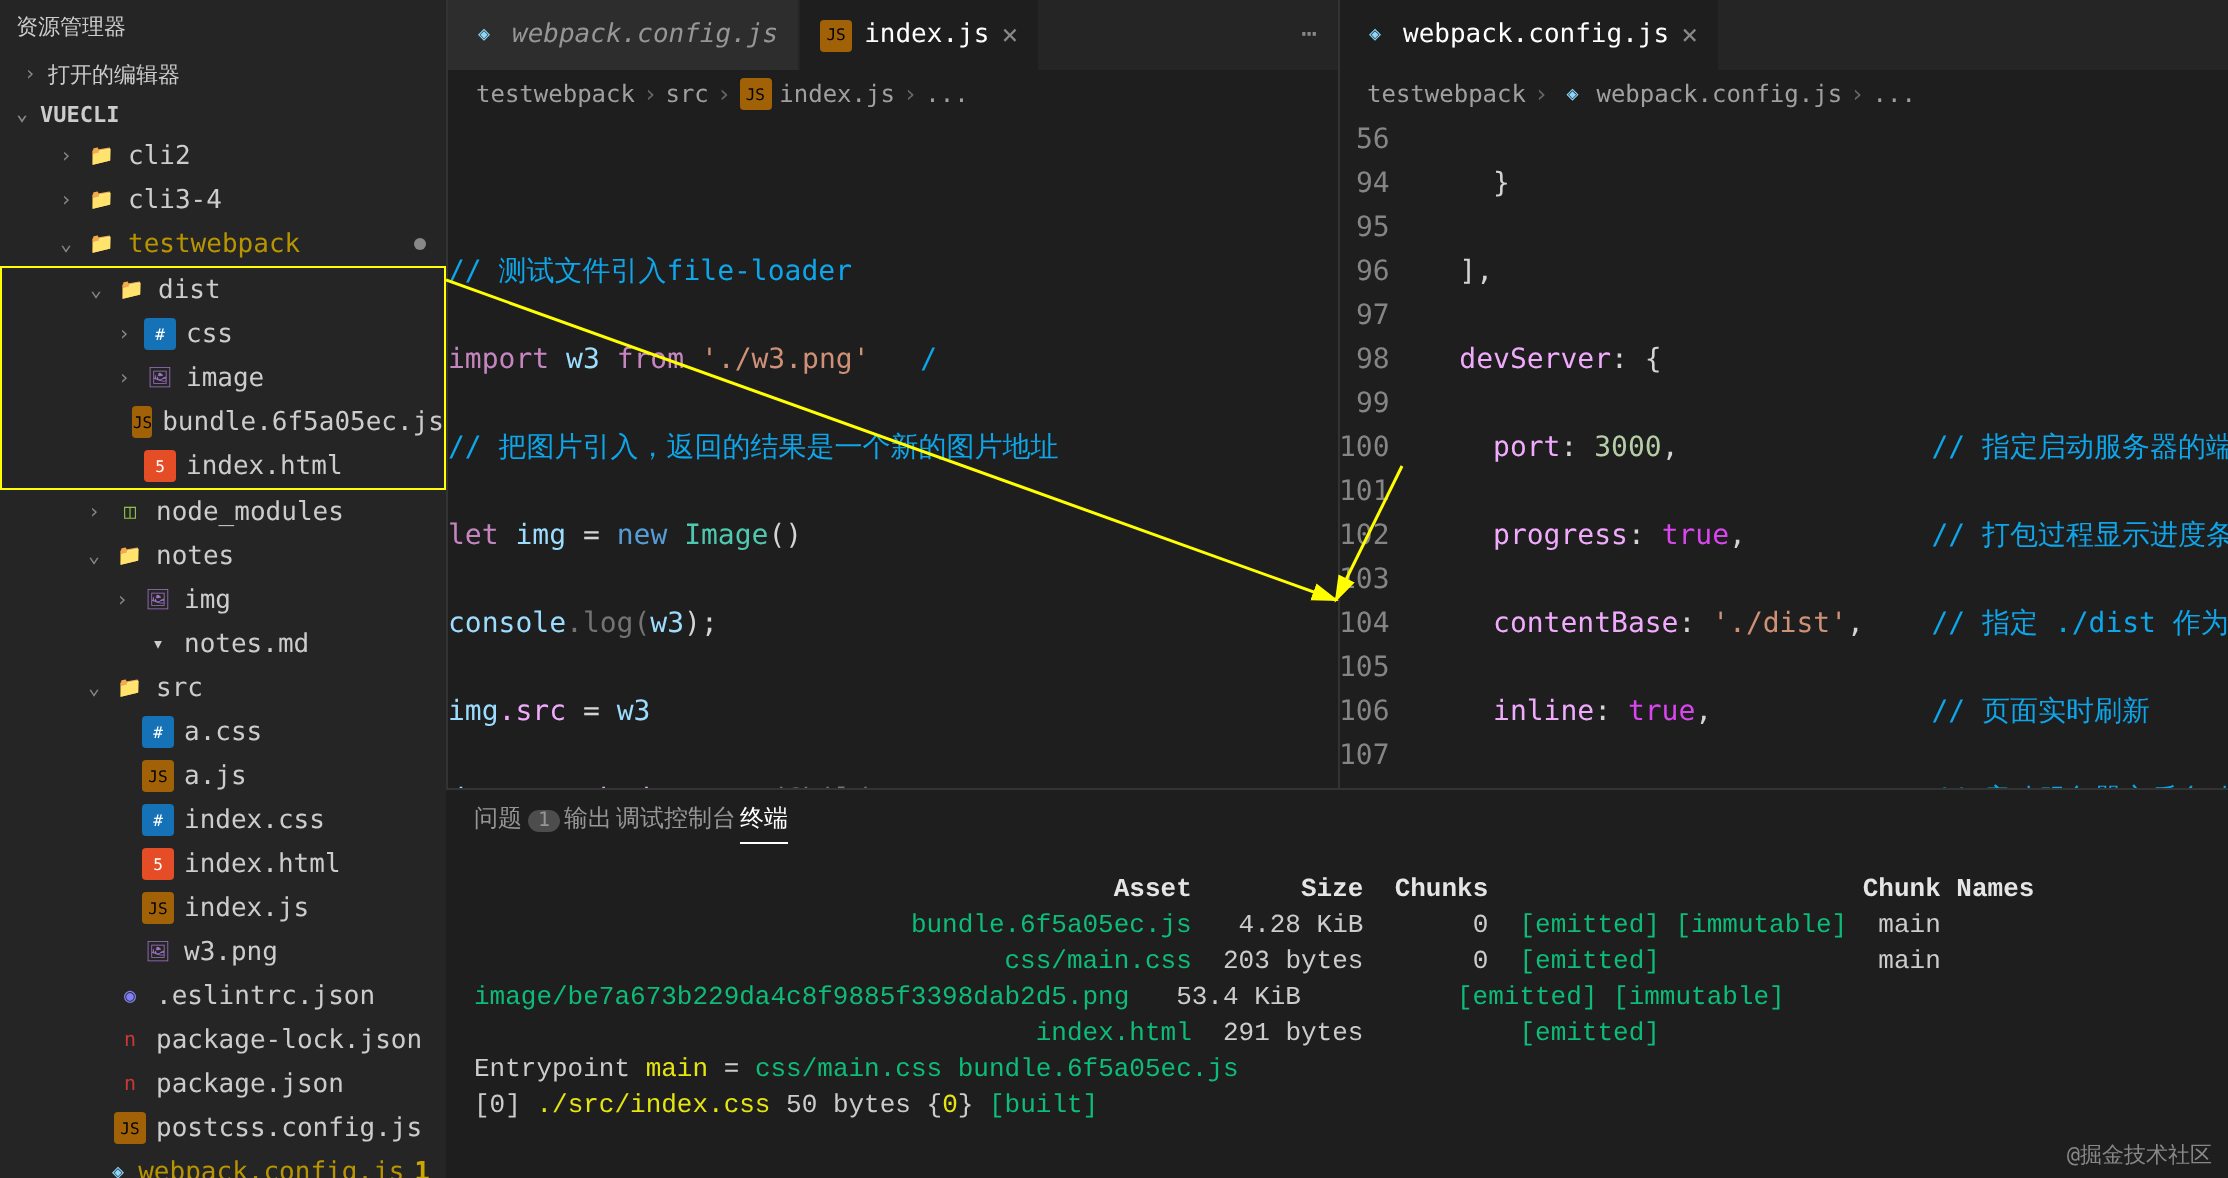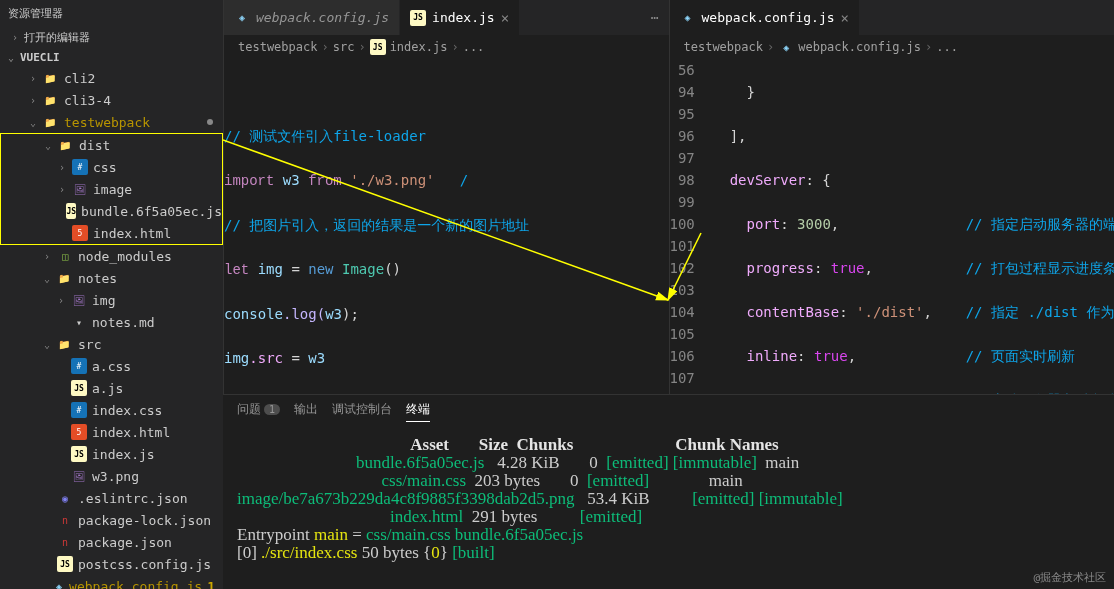--- a/index.html
+++ b/index.html
@@ -30,21 +30,21 @@
 .tree-item.d1 { padding-left: 30px; }
 .tree-item.d2 { padding-left: 44px; }
 .tree-item.d3 { padding-left: 58px; }
 .tree-item.testwebpack { color: #b89500; }
 .tree-item.selected-file { color: #b89500; }
 .chevron { width: 8px; display: inline-block; color: #888; font-size: 10px; }
 .file-icon { width: 16px; height: 16px; display: inline-flex; align-items: center; justify-content: center; font-size: 10px; border-radius: 2px; }
 .icon-folder { color: #c09553; }
 .icon-dist { color: #c09553; }
 .icon-css { background: #1572b6; color: #fff; font-size: 8px; }
-.icon-js { background: #fef9c3; color: #000; font-size: 8px; font-weight: bold; }
+.icon-js { background: #a16207; color: #000; font-size: 8px; font-weight: normal; }
 .icon-html { background: #e44d26; color: #fff; font-size: 8px; }
 .icon-img { color: #a074c4; }
 .icon-nm { color: #8dc149; }
 .icon-src { color: #8dc149; }
 .icon-webpack { color: #8ed6fb; }
 .mod-badge { margin-left: auto; margin-right: 8px; color: #cca700; font-weight: bold; }
 .dot { margin-left: auto; margin-right: 10px; width: 6px; height: 6px; background: #888; border-radius: 50%; }
 .highlight-box-sidebar { border: 1px solid #ffff00; }
 .editors { flex: 1; display: flex; flex-direction: column; }
 .editors-row { flex: 1; display: flex; min-height: 0; }
@@ -68,47 +68,47 @@
 }
 .bc-sep { color: #666; }
 .bc-icon { display: inline-flex; }
 .code-area { flex: 1; display: flex; overflow: hidden; background: #1e1e1e; font-size: 14px; position: relative; }
 .gutter { 
   width: 60px; text-align: right; padding-right: 18px; 
   color: #858585; line-height: 22px; font-size: 14px;
 }
 .code { flex: 1; line-height: 22px; white-space: pre; color: #d4d4d4; position: relative; }
 .c-comment { color: #0ea5e9; }
-.c-keyword { color: #c586c0; font-family: Liberation Mono, monospace; }
+.c-keyword { color: #c586c0; }
 .c-var { color: #9cdcfe; }
 .c-string { color: #ce9178; }
 .c-new { color: #569cd6; }
 .c-class { color: #4ec9b0; }
-.c-func { color: #c4b5fd; }
+.c-func { color: #737373; }
 .c-num { color: #b5cea8; text-align: right; }
 .c-prop { color: #f0abfc; }
 .c-bool { color: #d946ef; }
 .c-punct { color: #d4d4d4; }
 .terminal { 
   height: 195px; background: #1e1e1e; 
   border-top: 1px solid #333; display: flex; flex-direction: column;
 }
 .term-tabs { 
-  display: flex; gap: 14px; padding: 6px 14px; 
+  display: flex; gap: 2px; padding: 6px 14px; 
   font-size: 12px; color: #969696; 
 }
 .term-tab { cursor: pointer; }
 .term-tab.active { color: #fff; border-bottom: 1px solid #fff; padding-bottom: 3px; }
 .term-count { 
   background: #4d4d4d; border-radius: 8px; 
   padding: 0 5px; font-size: 10px; margin-left: 3px;
 }
 .term-body { 
-  flex: 1; padding: 8px 14px; font-size: 17px; 
-  line-height: 18px; font-family: Liberation Serif, serif; white-space: pre;
+  flex: 1; padding: 8px 14px; font-size: 13px; 
+  line-height: 18px; font-family: Liberation Mono, monospace; white-space: pre;
   overflow: hidden;
 }
 .t-header { color: #e5e5e5; font-weight: bold; }
 .t-green { color: #0dbc79; }
 .t-yellow { color: #e5e510; }
 .watermark { position: absolute; bottom: 4px; right: 8px; color: #888; font-size: 11px; }
 .arrow { position: absolute; pointer-events: none; }
 </style>
 </head>
 <body>

